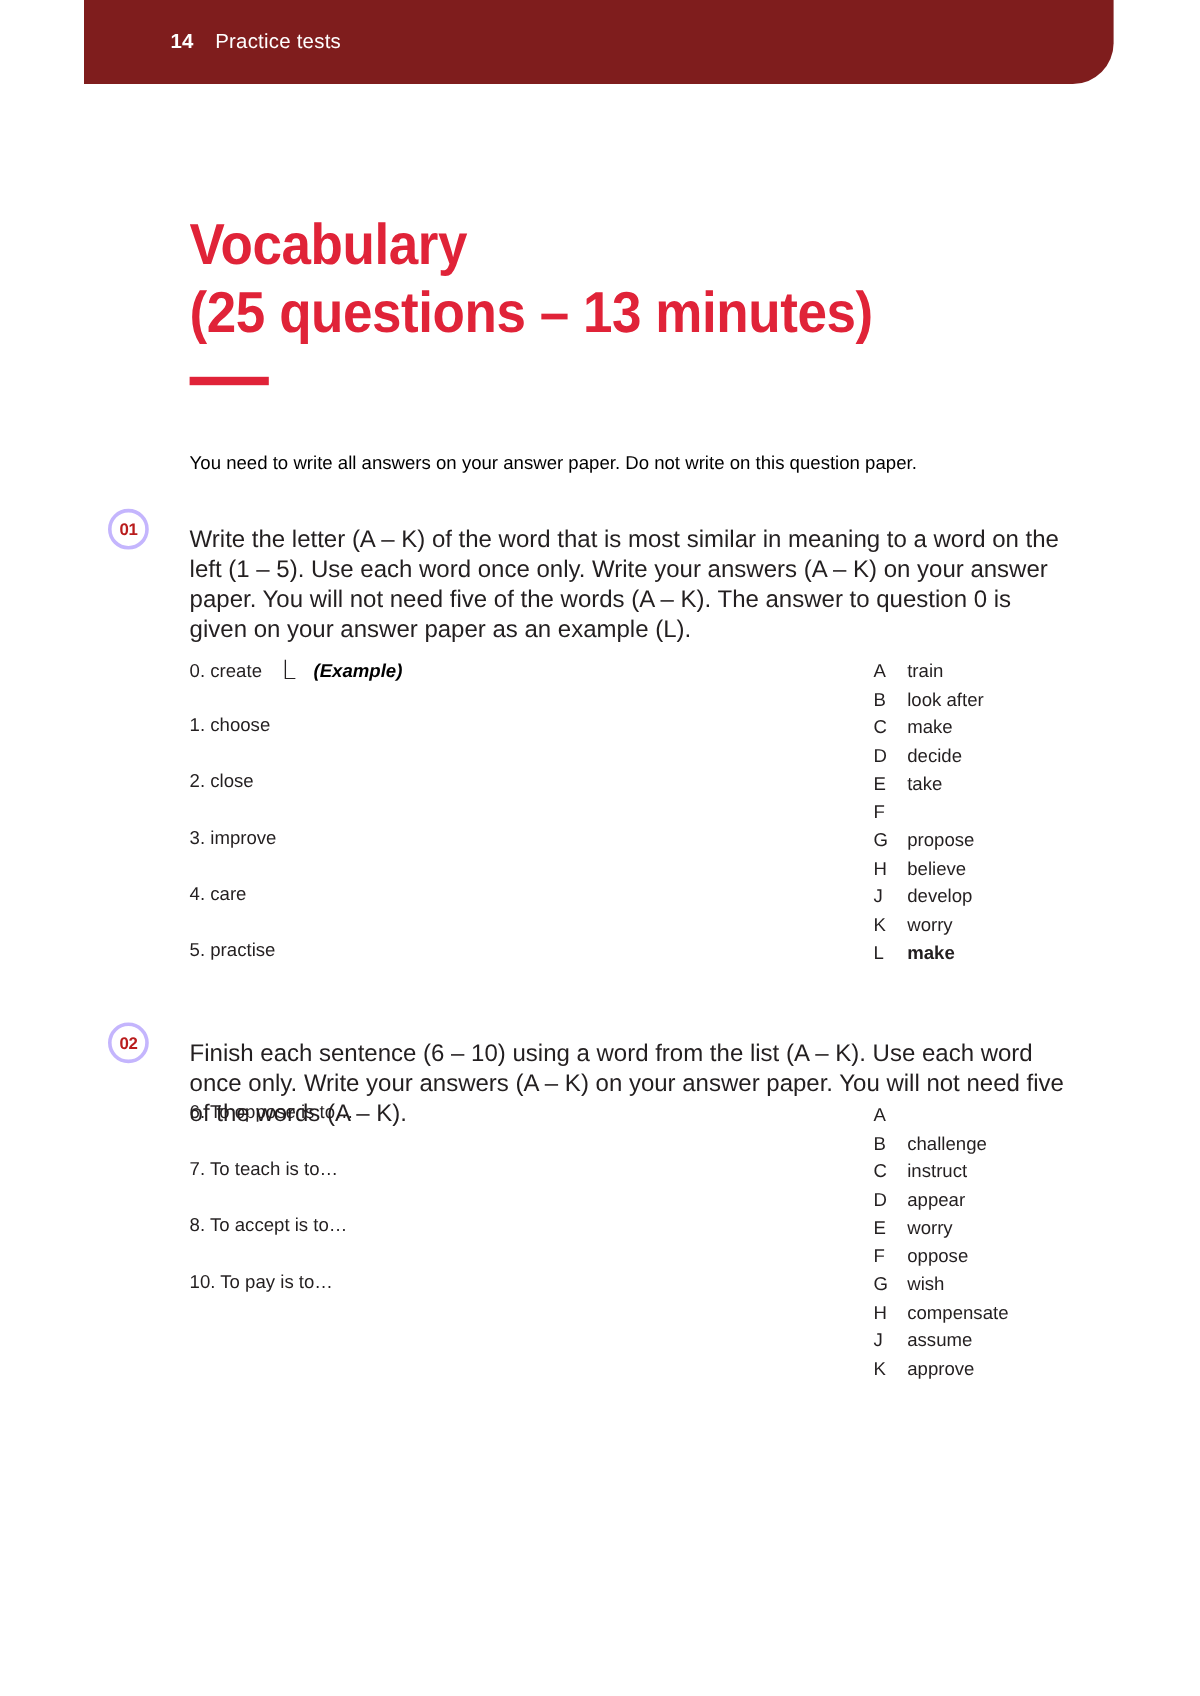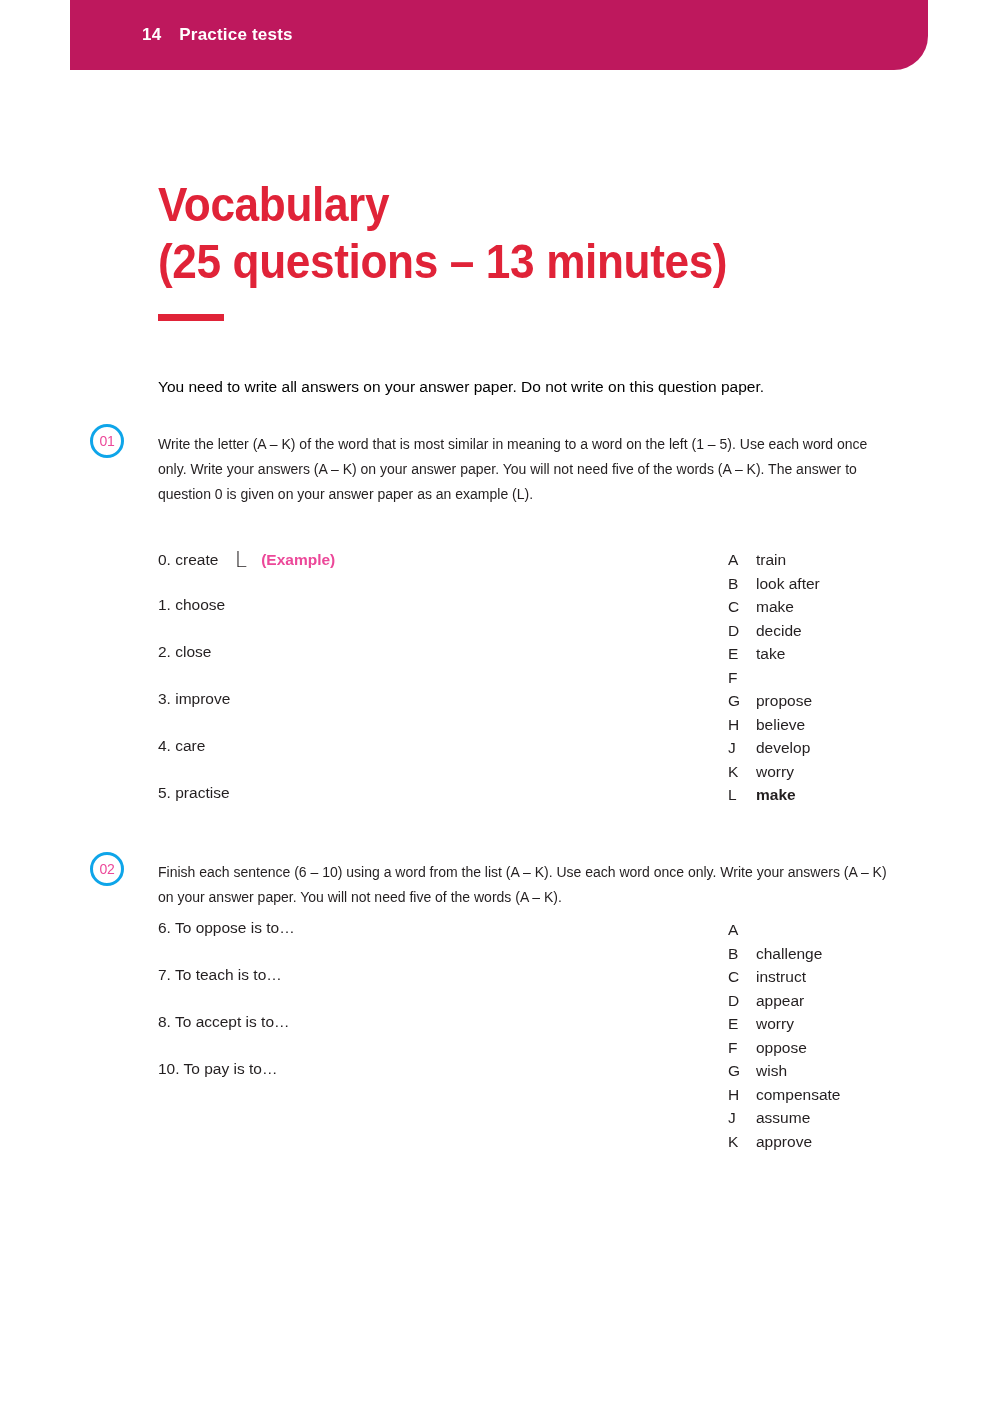--- a/index.html
+++ b/index.html
@@ -16,39 +16,39 @@
     overflow: hidden;
   }
 
   
   .header-banner {
     position: absolute;
     left: 70px;
     top: 0;
     width: 858px;
     height: 70px;
-    background: #be185d;
+    background: #7f1d1d;
     border-bottom-right-radius: 34px;
     display: flex;
     align-items: center;
   }
   .header-inner {
     display: flex;
     align-items: baseline;
     margin-left: 72px;
     color: #ffffff;
   }
   .header-page-number {
     font-size: 17px;
     font-weight: bold;
     letter-spacing: 0.2px;
   }
   .header-section-title {
     font-size: 17px;
-    font-weight: bold;
+    font-weight: normal;
     margin-left: 18px;
     letter-spacing: 0.2px;
   }
 
   
   .page-content {
     position: absolute;
     left: 16px;
     top: 0;
     width: 1000px;
@@ -100,38 +100,38 @@
   }
   #question-block-1 { top: 418px; }
   #question-block-2 { top: 846px; }
 
   .question-badge {
     position: absolute;
     left: 74px;
     top: 6px;
     width: 34px;
     height: 34px;
-    border: 3px solid #0ea5e9;
+    border: 3px solid #c4b5fd;
     border-radius: 50%;
     box-sizing: border-box;
     display: flex;
     align-items: center;
     justify-content: center;
     font-size: 14px;
-    font-weight: normal;
-    color: #ec4899;
+    font-weight: bold;
+    color: #b91c1c;
     letter-spacing: -0.3px;
   }
 
   .question-prompt {
     position: absolute;
     left: 142px;
     top: 0;
     width: 730px;
-    font-size: 14px;
+    font-size: 20px;
     line-height: 25px;
     color: #231f20;
   }
 
   .answer-area {
     position: absolute;
     left: 0;
     width: 1000px;
   }
   #answer-area-1 { top: 130px; }
@@ -155,24 +155,25 @@
   }
   .stem-example-letter {
     font-family: "DejaVu Sans", sans-serif;
     font-size: 22px;
     font-weight: 300;
     margin-left: 12px;
     position: relative;
     top: 2px;
   }
   .stem-example-tag {
-    color: #ec4899;
+    color: #000000;
     font-weight: bold;
     margin-left: 10px;
     font-size: 15.5px;
+    font-style: italic;
   }
 
   .option-list {
     position: absolute;
     left: 712px;
     top: 0;
     width: 280px;
     list-style: none;
     margin: 0;
     padding: 0;

